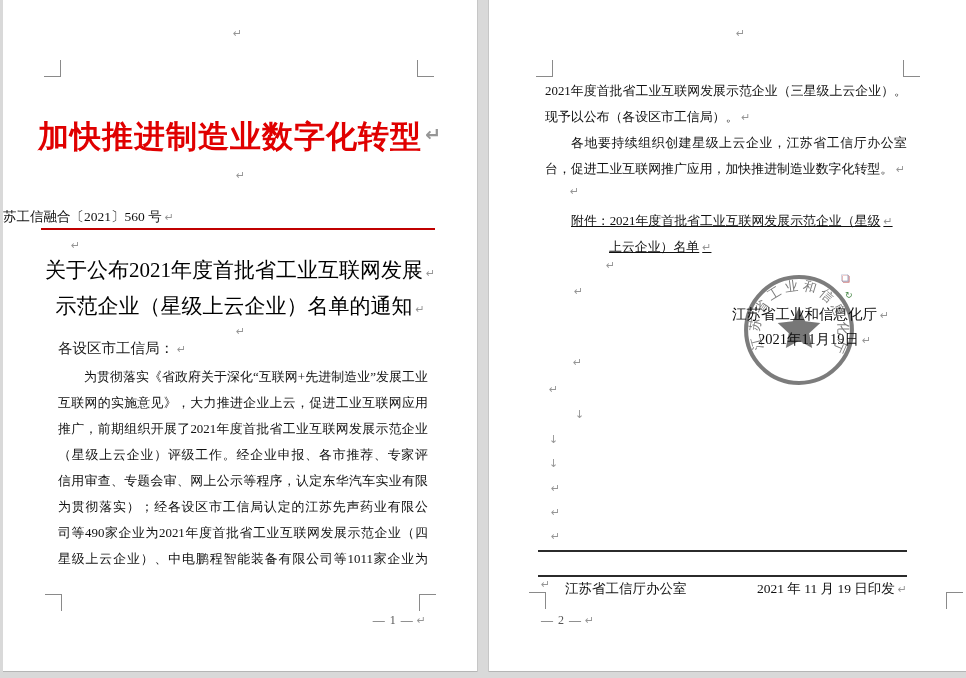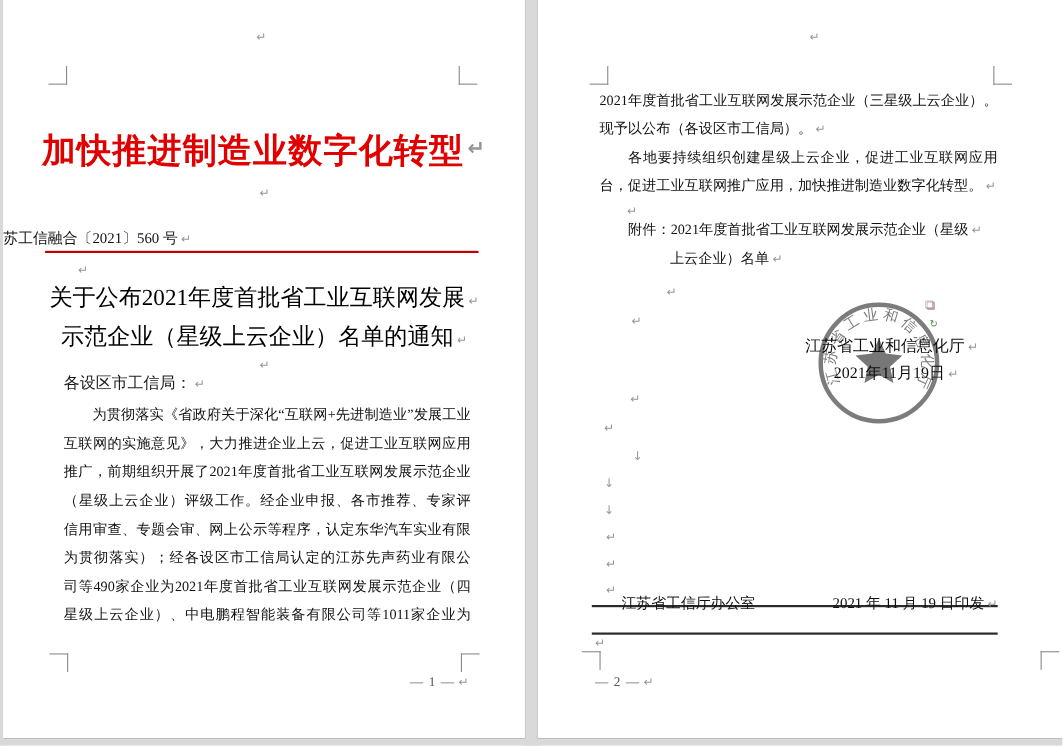--- a/index.html
+++ b/index.html
@@ -102,27 +102,27 @@
   <span class="abs mk" style="left:247px;top:28px;">↵</span>
 
   <div class="crop tl" style="left:47px;top:60px;"></div>
   <div class="crop tr" style="left:414px;top:60px;"></div>
   <div class="crop bl" style="left:40px;top:592px;"></div>
   <div class="crop br" style="left:457px;top:592px;"></div>
 
   <div class="abs bodyblock" style="left:56px;top:78px;width:362px;">
     <div class="ln jl">2021年度首批省工业互联网发展示范企业（三星级上云企业）。</div>
     <div class="ln"><span>现予以公布（各设区市工信局）。</span><span class="mk-inline">↵</span></div>
-    <div class="ln jl ind">各地要持续组织创建星级上云企业，促进工业互联网应用</div>
+    <div class="ln jl ind">各地要持续组织创建星级上云企业，江苏省工信厅办公室</div>
     <div class="ln"><span>台，促进工业互联网推广应用，加快推进制造业数字化转型。</span><span class="mk-inline">↵</span></div>
   </div>
 
   <span class="abs mk" style="left:81px;top:186px;">↵</span>
 
-  <div class="abs bodyblock" style="left:56px;top:196px;width:362px;">
+  <div class="abs bodyblock" style="left:56px;top:208px;width:362px;text-decoration:underline;">
     <div class="ln ind"><span>附件：2021年度首批省工业互联网发展示范企业（星级</span><span class="mk-inline">↵</span></div>
     <div class="ln" style="padding-left:64px;"><span>上云企业）名单</span><span class="mk-inline">↵</span></div>
   </div>
 
   <span class="abs mk" style="left:117px;top:260px;">↵</span>
   <span class="abs mk" style="left:85px;top:286px;">↵</span>
 
   <div class="abs seal-wrap" style="left:252px;top:272px;width:116px;height:116px;">
     <svg width="116" height="116" viewBox="0 0 114 114">
       <circle cx="57" cy="57" r="52" fill="none" stroke="#4a4a4a" stroke-width="4" opacity="0.72"></circle>
@@ -147,21 +147,21 @@
   <span class="abs mk" style="left:84px;top:357px;">↵</span>
   <span class="abs mk" style="left:60px;top:384px;">↵</span>
   <span class="abs mk" style="left:86px;top:409px;">↓</span>
   <span class="abs mk" style="left:60px;top:434px;">↓</span>
   <span class="abs mk" style="left:60px;top:458px;">↓</span>
   <span class="abs mk" style="left:62px;top:483px;">↵</span>
   <span class="abs mk" style="left:62px;top:507px;">↵</span>
   <span class="abs mk" style="left:62px;top:531px;">↵</span>
 
   <div class="abs footer-rule" style="left:49px;top:550px;width:369px;"></div>
-  <div class="abs footer-row" style="left:49px;top:540px;width:369px;">
+  <div class="abs footer-row" style="left:49px;top:580px;width:369px;">
     <span style="padding-left:27px;">江苏省工信厅办公室</span>
     <span><span>2021 年 11 月 19 日印发</span><span class="mk-inline">↵</span></span>
   </div>
   <div class="abs footer-rule" style="left:49px;top:575px;width:369px;"></div>
   <span class="abs mk" style="left:52px;top:579px;">↵</span>
 
   <div class="abs pnum" style="left:52px;top:613px;">
     <span>— 2 —</span><span class="mk-inline">↵</span>
   </div>
 </div>

